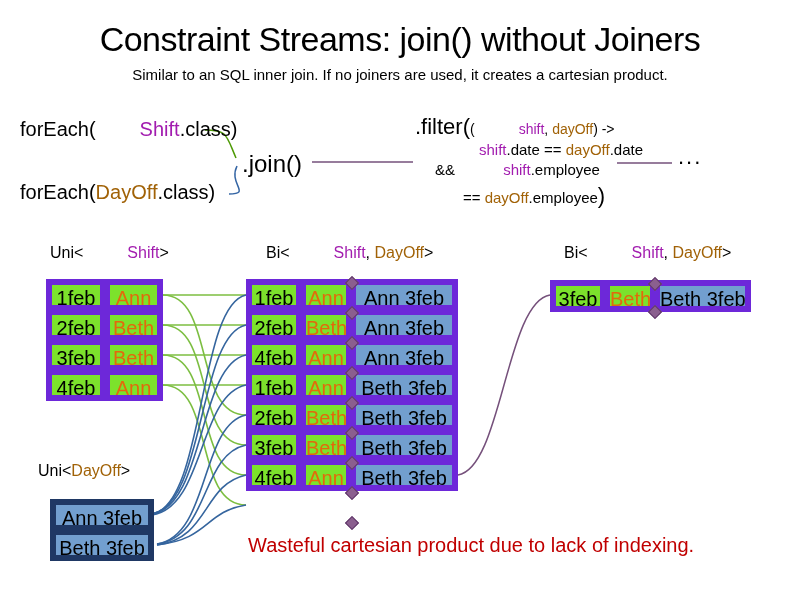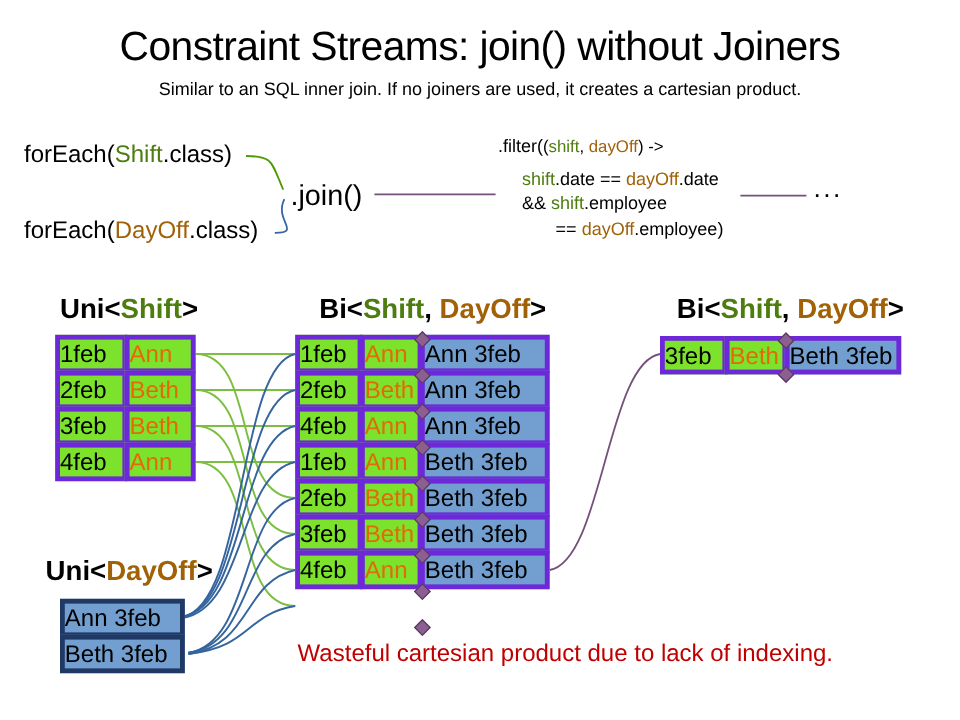--- a/index.html
+++ b/index.html
@@ -2,31 +2,31 @@
 <html><head>
 <meta charset="utf-8">
 <style>
   html,body{margin:0;padding:0;background:#fff;}
   .slide{position:relative;width:756px;height:600px;background:#fff;overflow:hidden;
          font-family:"Liberation Sans",sans-serif;color:#000;}
   .abs{position:absolute;}
   .title{top:20px;left:0;width:800px;text-align:center;font-size:34px;letter-spacing:-0.5px;}
   .subtitle{top:66px;left:0;width:800px;text-align:center;font-size:15px;}
   .code{font-size:20px;white-space:nowrap;}
-  .g{color:#4d7c0f;} .b{color:#a16207;}
+  .g{color:#a21caf;margin-left:44px;} .b{color:#a16207;}
   .join-label{left:242px;top:150px;font-size:24px;}
   .f-line{white-space:nowrap;font-size:15px;}
-  .f-big{font-size:15px;}
+  .f-big{font-size:22px;}
   .f-small{font-size:14px;}
   .ellipsis{left:678px;top:144px;font-size:22px;letter-spacing:2px;}
-  .hdr{font-size:23px;white-space:nowrap;font-weight:bold;}
+  .hdr{font-size:16px;white-space:nowrap;}
   .tbl{position:absolute;}
   .row{height:30px;white-space:nowrap;}
-  .cell{display:inline-block;box-sizing:border-box;height:32px;border:4px solid #6d28d9;
-        border-radius:0;font-size:20px;line-height:27px;vertical-align:top;}
+  .cell{display:inline-block;box-sizing:border-box;height:32px;border:6px solid #6d28d9;
+        border-radius:0;font-size:20px;line-height:27px;text-align:center;vertical-align:top;}
   .cell + .cell{margin-left:-2px;}
   .green{background:#7CE22C;} .blue{background:#729FCF;}
   .name{color:#E3690B;}
   .t-left .date{width:60px;} .t-left .name{width:59px;}
   .t-mid .date{width:56px;} .t-mid .name{width:52px;} .t-mid .pair{width:108px;}
   .t-right .date{width:56px;} .t-right .name{width:52px;} .t-right .pair{width:97px;}
   .t-dayoff .pair{width:104px;border-color:#1F3864;}
   .warning{left:248px;top:531px;font-size:20px;line-height:28px;color:#C00000;white-space:nowrap;}
   svg.wires{position:absolute;left:0;top:0;z-index:0;}
   .tbl,.hdr,.code,.warning,.join-label,.ellipsis,.f-line{z-index:1;}

